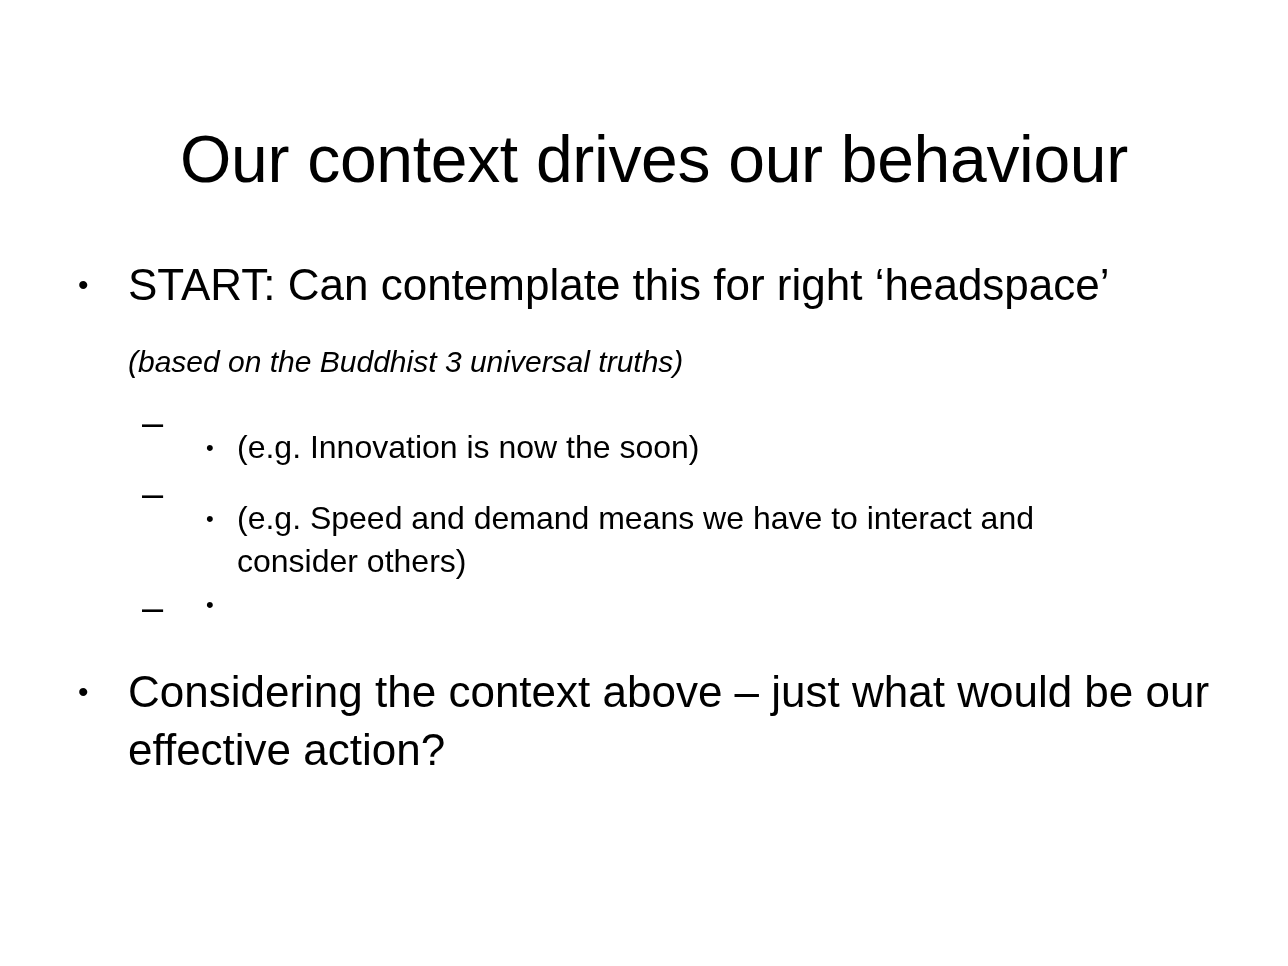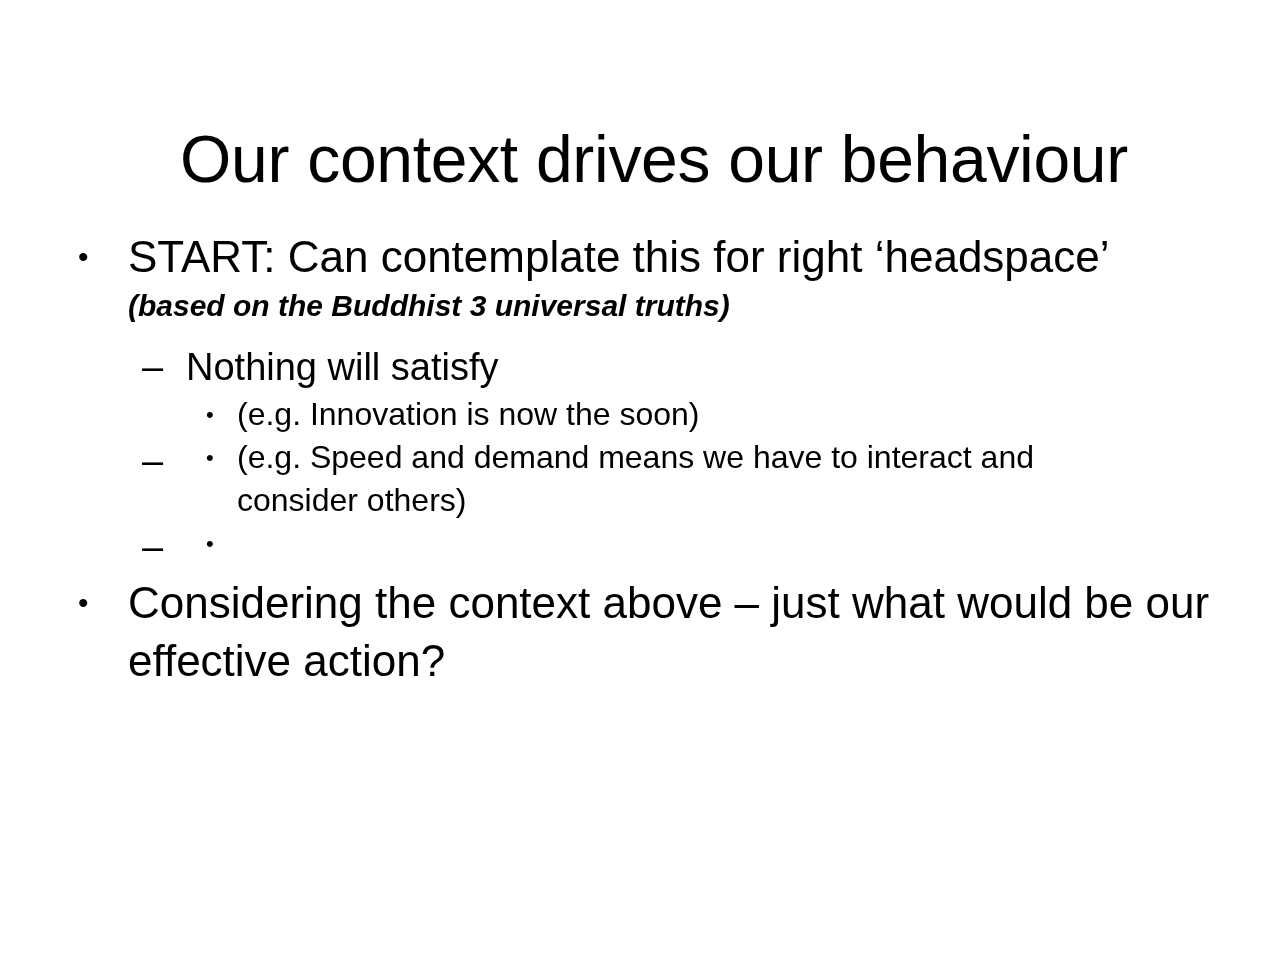--- a/index.html
+++ b/index.html
@@ -53,20 +53,21 @@
 
   .bullet-row .marker {
     position: absolute;
     top: 0;
     display: block;
     text-align: left;
   }
 
   .bullet-row .btext {
     display: block;
+    margin-top: 28px;
   }
 
   
   .lvl1 {
     font-size: 44px;
     line-height: 58px;
     padding-left: 128px;
     padding-right: 70px;
     font-weight: 400;
   }
@@ -76,21 +77,21 @@
     line-height: 58px;
   }
 
   
   .lvl1-sub {
     font-size: 30px;
     line-height: 40px;
     padding-left: 128px;
     padding-right: 94px;
     font-style: italic;
-    font-weight: 700;
+    font-weight: 400;
   }
 
   
   .lvl2 {
     font-size: 38px;
     line-height: 51px;
     padding-left: 186px;
     padding-right: 70px;
   }
   .lvl2 > .marker {
@@ -135,21 +136,20 @@
     </div>
 
     <div class="bullet-row lvl1-sub">
       <span class="btext">(based on the Buddhist 3 universal truths)</span>
     </div>
 
     <div class="gap-after-intro"></div>
 
     <div class="bullet-row lvl2">
       <span class="marker">–</span>
-      <span class="btext">Nothing will satisfy</span>
     </div>
     <div class="bullet-row lvl3">
       <span class="marker">•</span>
       <span class="btext">(e.g. Innovation is now the soon)</span>
     </div>
 
     <div class="bullet-row lvl2">
       <span class="marker">–</span>
     </div>
     <div class="bullet-row lvl3">

